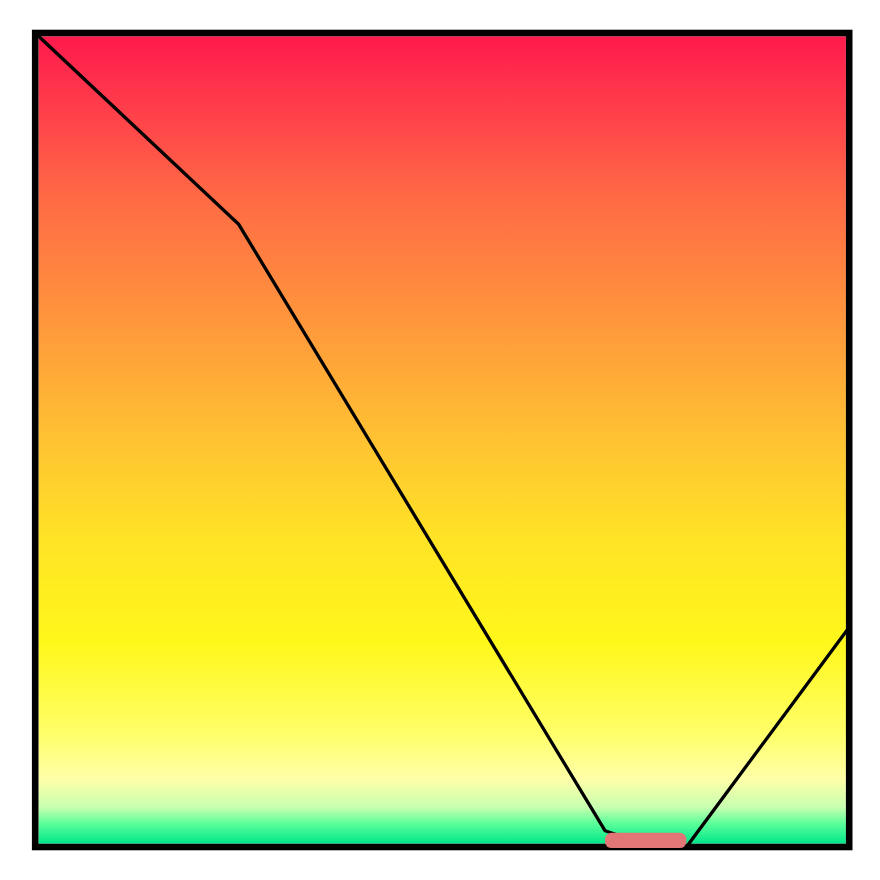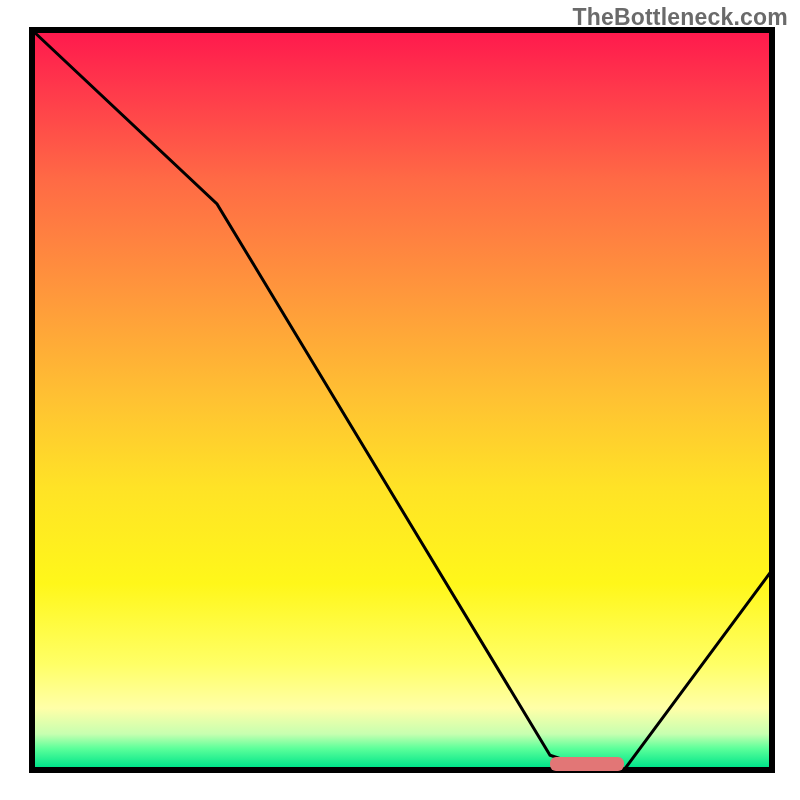--- a/index.html
+++ b/index.html
@@ -29,21 +29,20 @@
     top: 0;
     left: 0;
     width: 800px;
     height: 800px;
   }
 </style>
 </head>
 <body>
 
 <div class="container">
-  <div class="watermark">TheBottleneck.com</div>
 
   <svg class="chart" viewBox="0 0 800 800">
     <defs>
       <linearGradient id="bg-grad" x1="0" y1="0" x2="0" y2="1">
       <stop offset="0%" stop-color="#ff1a4d"></stop>
           <stop offset="8%" stop-color="#ff3a4b"></stop>
           <stop offset="20%" stop-color="#ff6a45"></stop>
           <stop offset="35%" stop-color="#ff963c"></stop>
           <stop offset="50%" stop-color="#ffc232"></stop>
           <stop offset="62%" stop-color="#ffe326"></stop>

